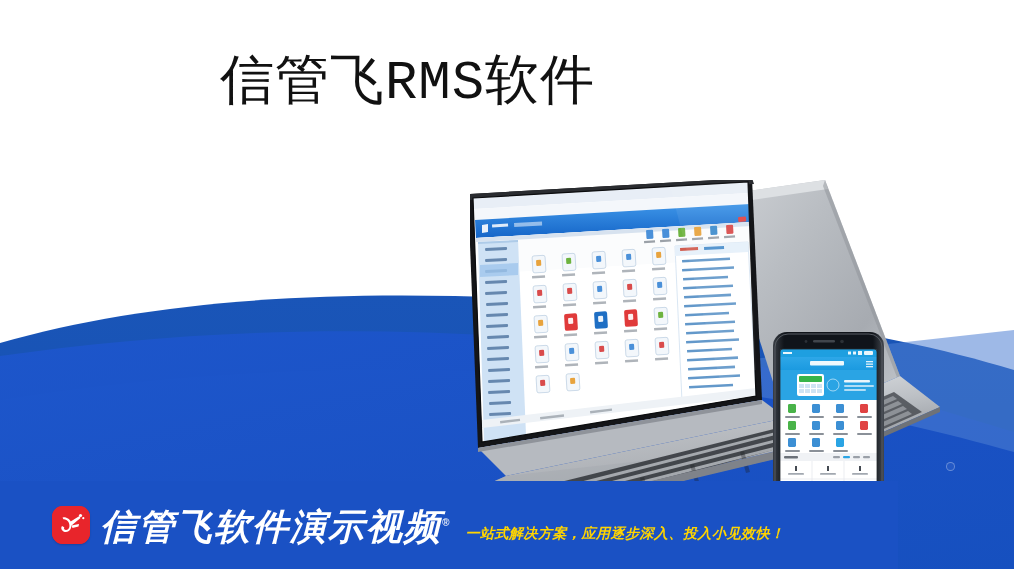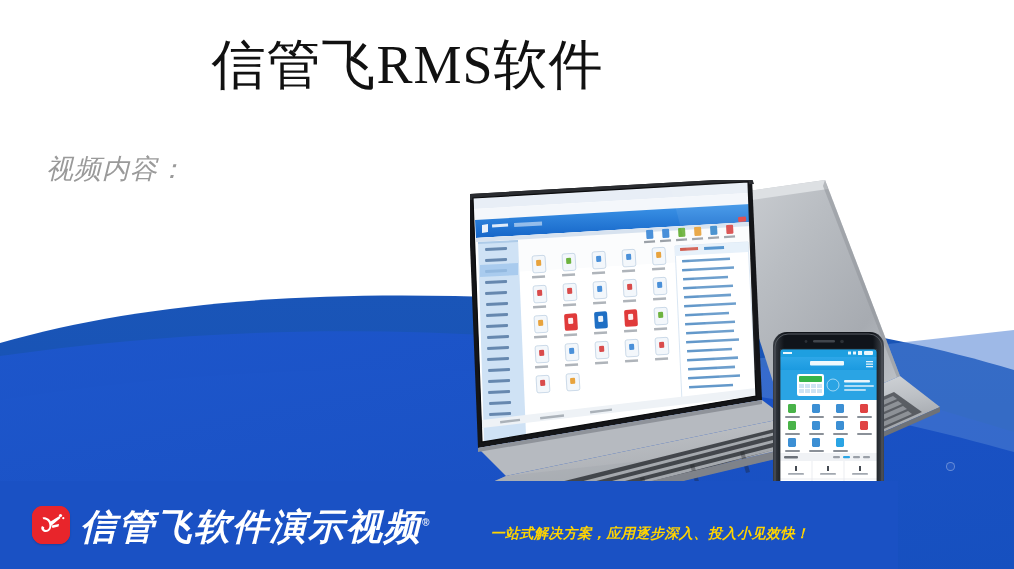--- a/index.html
+++ b/index.html
@@ -20,24 +20,24 @@
   .wave-layer {
     position: absolute;
     left: 0; top: 0;
     width: 1014px; height: 569px;
     pointer-events: none;
   }
 
   
   #main-title {
     position: absolute;
-    left: 0; top: 33px;
+    left: 0; top: 52px;
     width: 815px;
     text-align: center;
-    font-family: Liberation Serif, serif;
+    font-family: Liberation Mono, monospace;
     font-size: 54px;
     line-height: 64px;
     color: #111111;
     letter-spacing: 1px;
     white-space: nowrap;
   }
 
   
   #subtitle-block {
     position: absolute;
@@ -70,21 +70,21 @@
   }
 
   
   #bottom-banner {
     position: absolute;
     left: 0; bottom: 0;
     width: 898px;
     height: 88px;
     display: flex;
     align-items: center;
-    padding-left: 32px;
+    padding-left: 52px;
     box-sizing: border-box;
   }
   #brand-logo {
     width: 38px;
     height: 38px;
     border-radius: 11px;
     background: #e8252b;
     position: relative;
     flex: 0 0 auto;
     margin-right: 10px;
@@ -103,21 +103,20 @@
   }
   #banner-tagline {
     font-size: 14px;
     font-weight: bold;
     font-style: italic;
     color: #ffd400;
     white-space: nowrap;
     letter-spacing: .5px;
     position: relative;
     top: 9px;
-    margin-left: 45px;
   }
 
   .bubble {
     position: absolute;
     border: 1px solid rgba(255,255,255,.30);
     border-radius: 50%;
     background: rgba(255,255,255,.05);
   }
 </style>
 </head>
@@ -147,21 +146,20 @@
   </svg>
 
   <div class="bubble" style="left:946px;top:462px;width:7px;height:7px;"></div>
   <div class="bubble" style="left:214px;top:536px;width:5px;height:5px;"></div>
   <div class="bubble" style="left:330px;top:548px;width:4px;height:4px;"></div>
   <div class="bubble" style="left:855px;top:540px;width:6px;height:6px;"></div>
 
   <div id="main-title">信管飞RMS软件</div>
 
   <div id="subtitle-block">
-    <div class="sub-line-1">视频内容：</div>
   </div>
 
   <svg id="devices" viewBox="0 0 544 330" preserveAspectRatio="none">
     <defs>
       <linearGradient id="lidMetal" x1="0" y1="0" x2="1" y2="1">
         <stop offset="0%" stop-color="#cfd2d6"></stop>
         <stop offset="35%" stop-color="#b9bdc2"></stop>
         <stop offset="70%" stop-color="#a7abb1"></stop>
         <stop offset="100%" stop-color="#c6cacf"></stop>
       </linearGradient>

